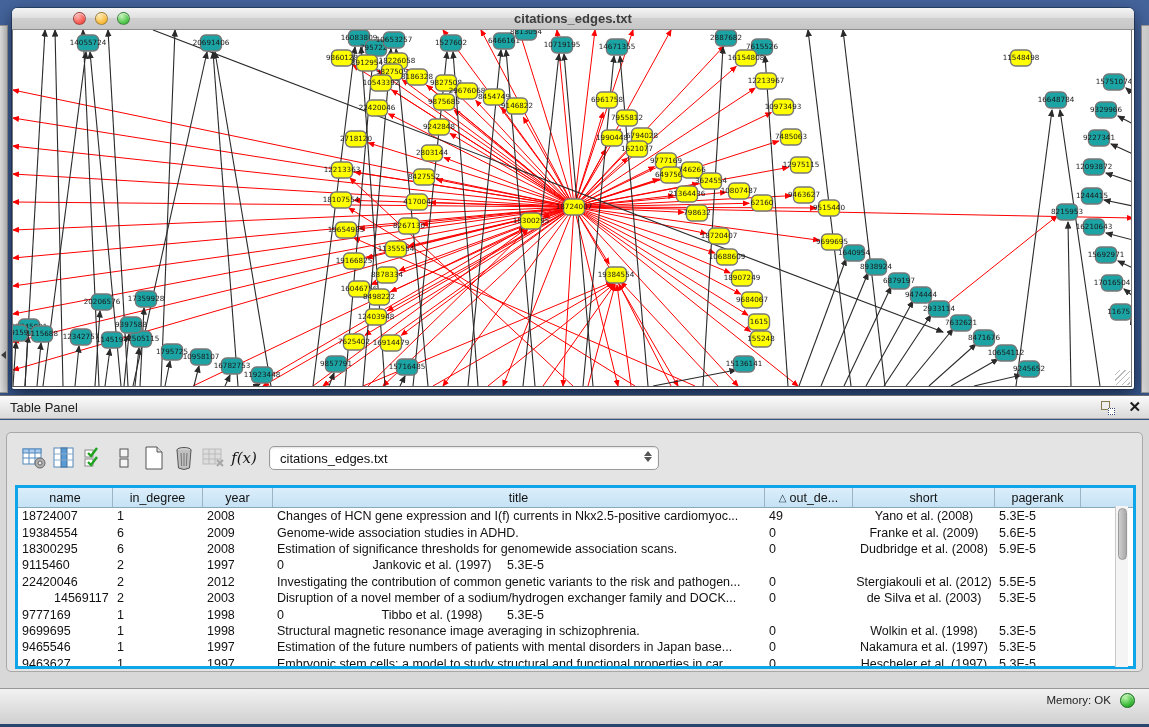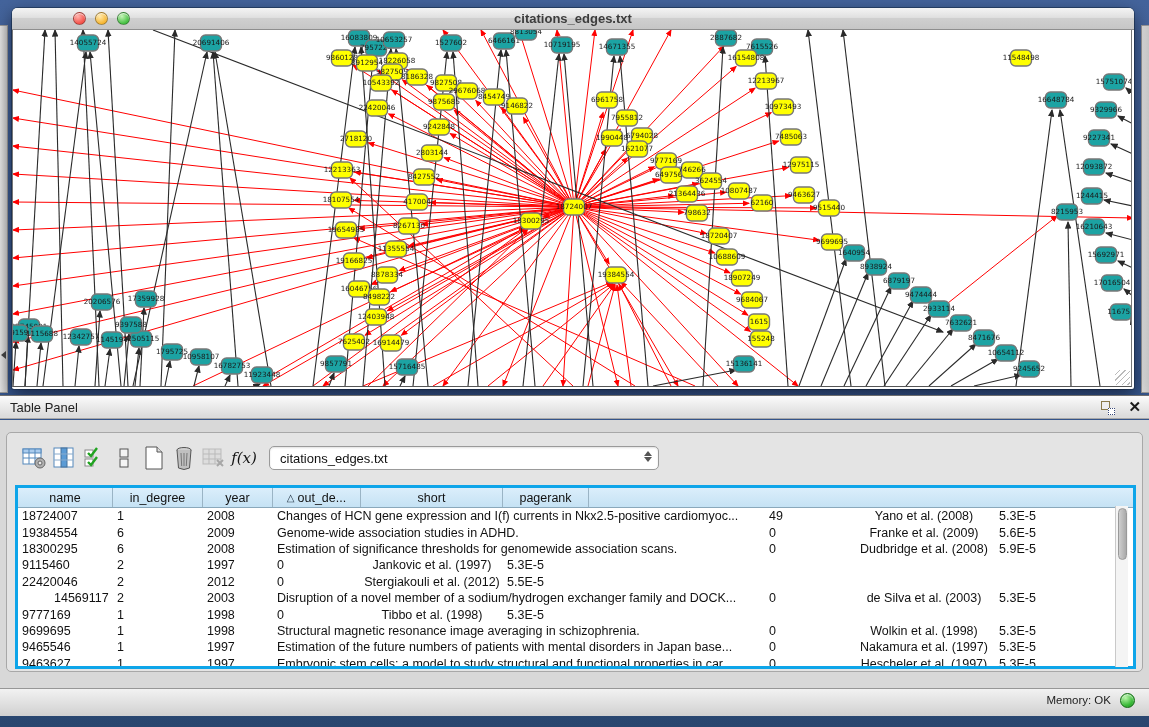--- a/index.html
+++ b/index.html
@@ -76,21 +76,21 @@
   .tr { display:flex; height:16.4px; align-items:center; cursor:default; }
   .td { padding:0 4px; overflow:hidden; white-space:nowrap; color:#111; height:100%;
     display:flex; align-items:center; }
   .td.center { justify-content:center;text-align:center; }
   .vscroll { position:absolute; right:14px; top:73px; width:13px; height:161px;
     background:#f4f4f4; border-left:1px solid #c9c9c9; }
   .vthumb { position:absolute; left:1.5px; top:2px; width:9px; height:52px; border-radius:5px;
     background:linear-gradient(90deg,#cfcfcf,#a9a9a9); border:1px solid #999; }
 
   
-  .statusbar { position:absolute; left:0; top:688px; width:1149px; height:28px;
+  .statusbar { position:absolute; left:0; top:688px; width:1149px; height:36px;
     background:linear-gradient(180deg,#f2f2f2,#d0d0d0); border-top:1px solid #979797; }
   .mem-label { position:absolute; right:38px; top:5px; font-size:11.5px; color:#222; }
   .mem-orb { position:absolute; right:14px; top:4px; width:15px; height:15px; border-radius:50%;
     background:radial-gradient(circle at 35% 30%,#b8f5a8,#2fb52f 65%,#157a15);
     border:1px solid #0f6a0f; box-shadow:inset 0 1px 2px rgba(255,255,255,.8); }
 </style>
 </head>
 <body>
 
 <div class="side-strip left">
@@ -809,20 +809,23 @@
       <div class="tbl-head" id="tblhead">
           <div class="th" style="width: 95px;">
             <span>name</span>
           </div>
           <div class="th" style="width: 90px;">
             <span>in_degree</span>
           </div>
           <div class="th" style="width: 70px;">
             <span>year</span>
           </div>
+          <div class="th" style="width: 492px;">
+            <span>title</span>
+          </div>
           <div class="th" style="width: 88px;">
             <span class="sort-tri">△</span>
             <span>out_de...</span>
           </div>
           <div class="th" style="width: 142px;">
             <span>short</span>
           </div>
           <div class="th" style="width: 86px;">
             <span>pagerank</span>
           </div>
@@ -860,20 +863,21 @@
             <div class="td" style="width: 90px;">2</div>
             <div class="td" style="width: 70px;">1997</div>
             <div class="td" style="width: 88px;">0</div>
             <div class="td center" style="width: 142px;">Jankovic et al. (1997)</div>
             <div class="td" style="width: 86px;">5.3E-5</div>
           </div>
           <div class="tr">
             <div class="td" style="width: 95px;">22420046</div>
             <div class="td" style="width: 90px;">2</div>
             <div class="td" style="width: 70px;">2012</div>
+            <div class="td" style="width: 492px;">Investigating the contribution of common genetic variants to the risk and pathogen...</div>
             <div class="td" style="width: 88px;">0</div>
             <div class="td center" style="width: 142px;">Stergiakouli et al. (2012)</div>
             <div class="td" style="width: 86px;">5.5E-5</div>
           </div>
           <div class="tr">
             <div class="td" style="width: 95px; padding-left: 36px;">14569117</div>
             <div class="td" style="width: 90px;">2</div>
             <div class="td" style="width: 70px;">2003</div>
             <div class="td" style="width: 492px;">Disruption of a novel member of a sodium/hydrogen exchanger family and DOCK...</div>
             <div class="td" style="width: 88px;">0</div>

